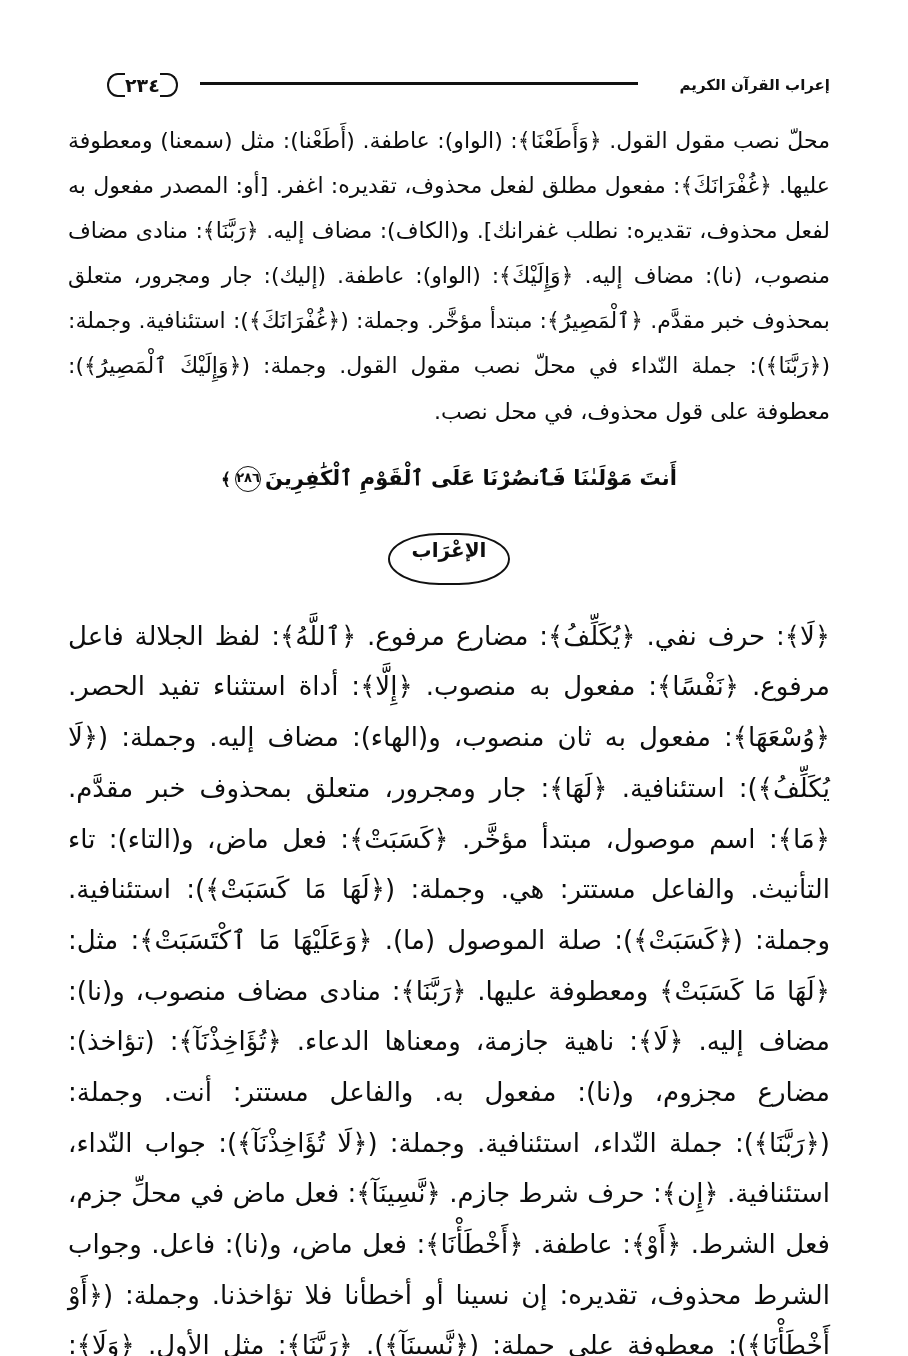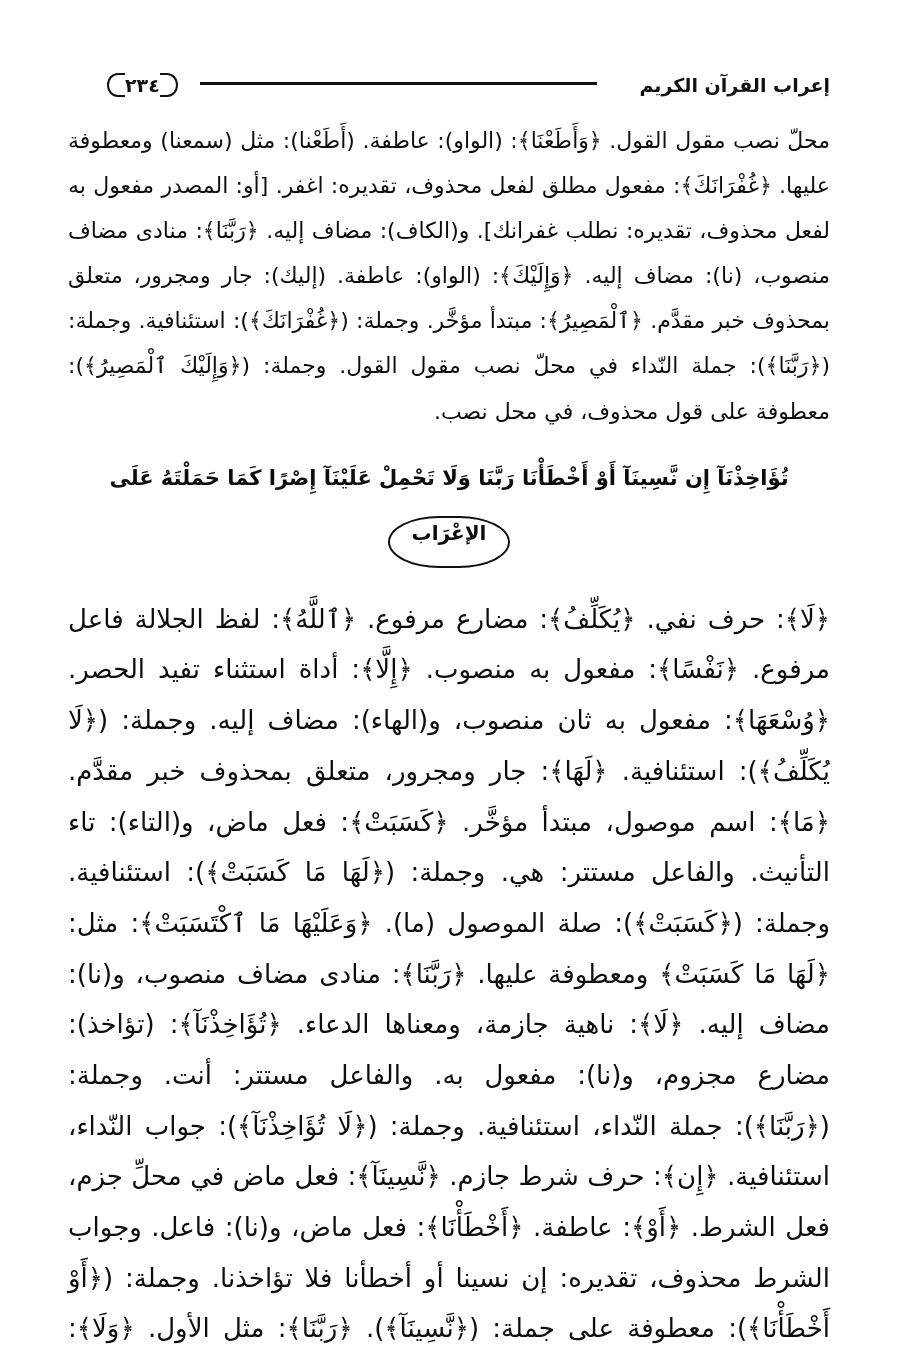--- a/index.html
+++ b/index.html
@@ -25,21 +25,21 @@
 
   
   .header {
     display: flex;
     flex-direction: row;
     align-items: center;
     height: 46px;
     margin-bottom: 10px;
   }
   .book-title {
-    font-size: 19px;
+    font-size: 15px;
     font-weight: bold;
     white-space: nowrap;
     letter-spacing: 0px;
     padding-left: 26px;
     color: #111;
   }
   .header-rule {
     flex: 1 1 auto;
     height: 0;
     border-top: 3px solid #111;
@@ -126,20 +126,21 @@
     margin: 14px 0 8px 0;
   }
   .section-heading {
     display: inline-block;
     font-size: 20px;
     font-weight: bold;
     padding: 3px 22px 21px 22px;
     border: 2px solid #111;
     border-radius: 50% / 60%;
     position: relative;
+    margin-top: 17px;
   }
 
   .analysis {
     font-size: 26px;
     line-height: 2.02;
     text-align: justify;
     text-align-last: right;
   }
 
   .tight { line-height: 1.95; }
@@ -153,21 +154,21 @@
     <div class="book-title">إعراب القرآن الكريم</div>
     <div class="header-rule"></div>
     <div class="page-number">٢٣٤</div>
   </div>
 
   <div class="body-text">
     <p class="para">محلّ نصب مقول القول. ﴿وَأَطَعْنَا﴾: (الواو): عاطفة. (أَطَعْنا): مثل (سمعنا) ومعطوفة عليها. ﴿غُفْرَانَكَ﴾: مفعول مطلق لفعل محذوف، تقديره: اغفر. [أو: المصدر مفعول به لفعل محذوف، تقديره: نطلب غفرانك]. و(الكاف): مضاف إليه. ﴿رَبَّنَا﴾: منادى مضاف منصوب، (نا): مضاف إليه. ﴿وَإِلَيْكَ﴾: (الواو): عاطفة. (إليك): جار ومجرور، متعلق بمحذوف خبر مقدَّم. ﴿ٱلْمَصِيرُ﴾: مبتدأ مؤخَّر. وجملة: (﴿غُفْرَانَكَ﴾): استئنافية. وجملة: (﴿رَبَّنَا﴾): جملة النّداء في محلّ نصب مقول القول. وجملة: (﴿وَإِلَيْكَ ٱلْمَصِيرُ﴾): معطوفة على قول محذوف، في محل نصب.</p>
   </div>
 
   <div class="verse-block">
-    <span class="verse-line">تُؤَاخِذْنَآ إِن نَّسِينَآ أَوْ أَخْطَأْنَا رَبَّنَا وَلَا تَحْمِلْ عَلَيْنَآ إِصْرًا كَمَا حَمَلْتَهُ عَلَى</span>
+    <span class="verse-line"><span>أَنتَ مَوْلَىٰنَا فَٱنصُرْنَا عَلَى ٱلْقَوْمِ ٱلْكَٰفِرِينَ</span><span class="verse-num-circle">٢٨٦</span><span class="brace">﴾</span></span>
   </div>
 
   <div class="section-heading-row">
     <span class="section-heading">الإعْرَاب</span>
   </div>
 
   <div class="analysis">
     <p class="para tight">﴿لَا﴾: حرف نفي. ﴿يُكَلِّفُ﴾: مضارع مرفوع. ﴿ٱللَّهُ﴾: لفظ الجلالة فاعل مرفوع. ﴿نَفْسًا﴾: مفعول به منصوب. ﴿إِلَّا﴾: أداة استثناء تفيد الحصر. ﴿وُسْعَهَا﴾: مفعول به ثان منصوب، و(الهاء): مضاف إليه. وجملة: (﴿لَا يُكَلِّفُ﴾): استئنافية. ﴿لَهَا﴾: جار ومجرور، متعلق بمحذوف خبر مقدَّم. ﴿مَا﴾: اسم موصول، مبتدأ مؤخَّر. ﴿كَسَبَتْ﴾: فعل ماض، و(التاء): تاء التأنيث. والفاعل مستتر: هي. وجملة: (﴿لَهَا مَا كَسَبَتْ﴾): استئنافية. وجملة: (﴿كَسَبَتْ﴾): صلة الموصول (ما). ﴿وَعَلَيْهَا مَا ٱكْتَسَبَتْ﴾: مثل: ﴿لَهَا مَا كَسَبَتْ﴾ ومعطوفة عليها. ﴿رَبَّنَا﴾: منادى مضاف منصوب، و(نا): مضاف إليه. ﴿لَا﴾: ناهية جازمة، ومعناها الدعاء. ﴿تُؤَاخِذْنَآ﴾: (تؤاخذ): مضارع مجزوم، و(نا): مفعول به. والفاعل مستتر: أنت. وجملة: (﴿رَبَّنَا﴾): جملة النّداء، استئنافية. وجملة: (﴿لَا تُؤَاخِذْنَآ﴾): جواب النّداء، استئنافية. ﴿إِن﴾: حرف شرط جازم. ﴿نَّسِينَآ﴾: فعل ماض في محلِّ جزم، فعل الشرط. ﴿أَوْ﴾: عاطفة. ﴿أَخْطَأْنَا﴾: فعل ماض، و(نا): فاعل. وجواب الشرط محذوف، تقديره: إن نسينا أو أخطأنا فلا تؤاخذنا. وجملة: (﴿أَوْ أَخْطَأْنَا﴾): معطوفة على جملة: (﴿نَّسِينَآ﴾). ﴿رَبَّنَا﴾: مثل الأول. ﴿وَلَا﴾: (الواو): عاطفة. (لا): ناهية جازمة ومعناها الدعاء. ﴿تَحْمِلْ﴾: مضارع مجزوم. والفاعل مستتر: أنت. ﴿عَلَيْنَآ﴾: جار ومجرور، متعلق بـ﴿تَحْمِلْ﴾. ﴿إِصْرًا﴾: مفعول به منصوب. ﴿كَمَا﴾: (الكاف): حرف جرّ، (ما): موصول في محلّ جرّ. ﴿حَمَلْتَهُ﴾: فعل ماض، و(التاء):</p>
   </div>
 

